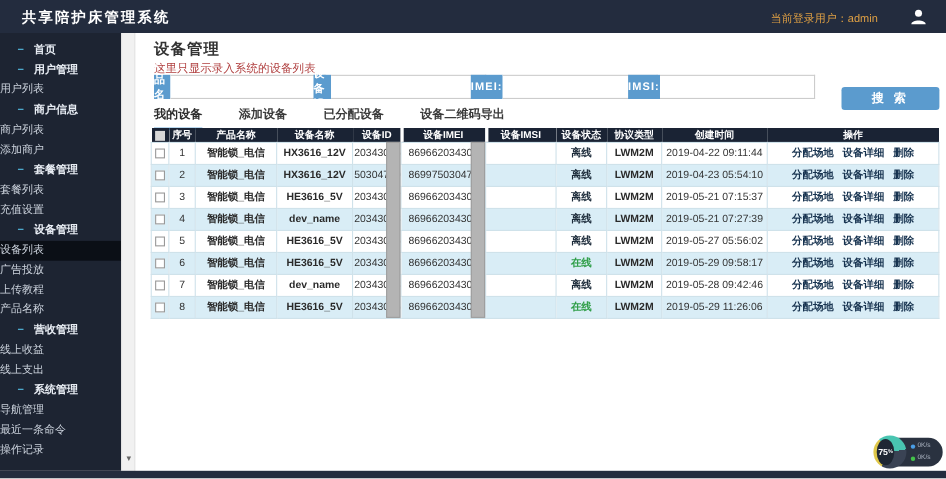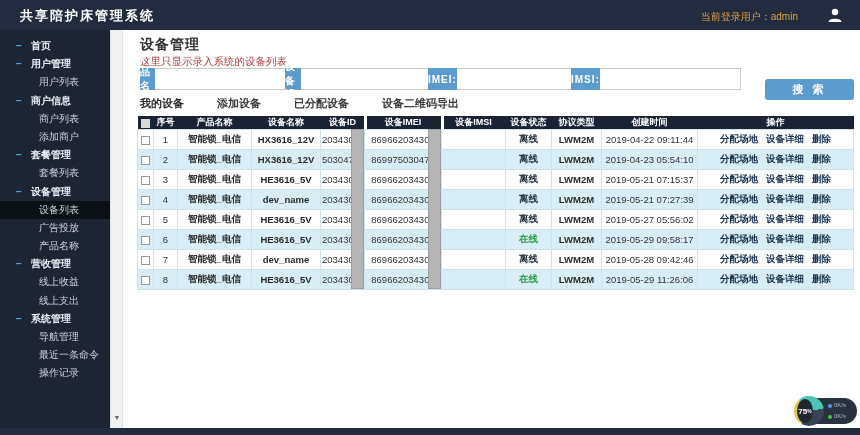--- a/index.html
+++ b/index.html
@@ -10,21 +10,21 @@
   .topbar { position:absolute; left:0; top:0; width:860px; height:30px; background:#232c3e; z-index:5; }
   .topbar-title { position:absolute; left:20px; top:7px; color:#ffffff; font-size:13px; font-weight:bold; letter-spacing:2px; }
   .topbar-user { position:absolute; right:62px; top:10px; color:#dfa044; font-size:10px; }
   .user-icon { position:absolute; right:16px; top:6px; width:18px; height:18px; }
 
   
   .sidebar { position:absolute; left:0; top:30px; width:110px; height:398px; background:#1d2432; padding-top:7px; overflow:hidden; z-index:2; }
   .side-item { height:18.2px; line-height:18.2px; font-size:10px; color:#ccd3dd; position:relative; white-space:nowrap; cursor:pointer; }
   .side-item.group { padding-left:31px; color:#e8edf4; font-weight:bold; }
   .side-item.group .minus { position:absolute; left:16px; top:0; color:#4fb0d4; font-weight:bold; }
-  .side-item.sub { padding-left:39px; }
+  .side-item.sub { }
   .side-item.active { background:#0b0f16; }
 
   
   .scrollstrip { position:absolute; left:110px; top:30px; width:13px; height:398px; background:#f1f1f1; border-left:1px solid #e3e3e3; border-right:1px solid #e3e3e3; z-index:2; }
   .scroll-arrow { position:absolute; left:2px; bottom:6px; width:8px; height:8px; font-size:7px; line-height:8px; color:#666; text-align:center; cursor:pointer; }
 
   
   .main { position:absolute; left:123px; top:30px; width:737px; height:398px; background:#ffffff; }
   .page-title { position:absolute; left:17px; top:6px; font-size:14px; font-weight:bold; color:#333; letter-spacing:1px; }
   .page-subtitle { position:absolute; left:17px; top:25px; font-size:10.5px; color:#b03f3f; }
@@ -92,23 +92,25 @@
 
   <div class="sidebar">
       <div class="side-item group"><span class="minus">−</span><span>首页</span></div>
       <div class="side-item group"><span class="minus">−</span><span>用户管理</span></div>
       <div class="side-item sub"><span>用户列表</span></div>
       <div class="side-item group"><span class="minus">−</span><span>商户信息</span></div>
       <div class="side-item sub"><span>商户列表</span></div>
       <div class="side-item sub"><span>添加商户</span></div>
       <div class="side-item group"><span class="minus">−</span><span>套餐管理</span></div>
       <div class="side-item sub"><span>套餐列表</span></div>
+      <div class="side-item sub"><span>充值设置</span></div>
       <div class="side-item group"><span class="minus">−</span><span>设备管理</span></div>
       <div class="side-item sub active"><span>设备列表</span></div>
       <div class="side-item sub"><span>广告投放</span></div>
+      <div class="side-item sub"><span>上传教程</span></div>
       <div class="side-item sub"><span>产品名称</span></div>
       <div class="side-item group"><span class="minus">−</span><span>营收管理</span></div>
       <div class="side-item sub"><span>线上收益</span></div>
       <div class="side-item sub"><span>线上支出</span></div>
       <div class="side-item group"><span class="minus">−</span><span>系统管理</span></div>
       <div class="side-item sub"><span>导航管理</span></div>
       <div class="side-item sub"><span>最近一条命令</span></div>
       <div class="side-item sub"><span>操作记录</span></div>
     </div>
 

